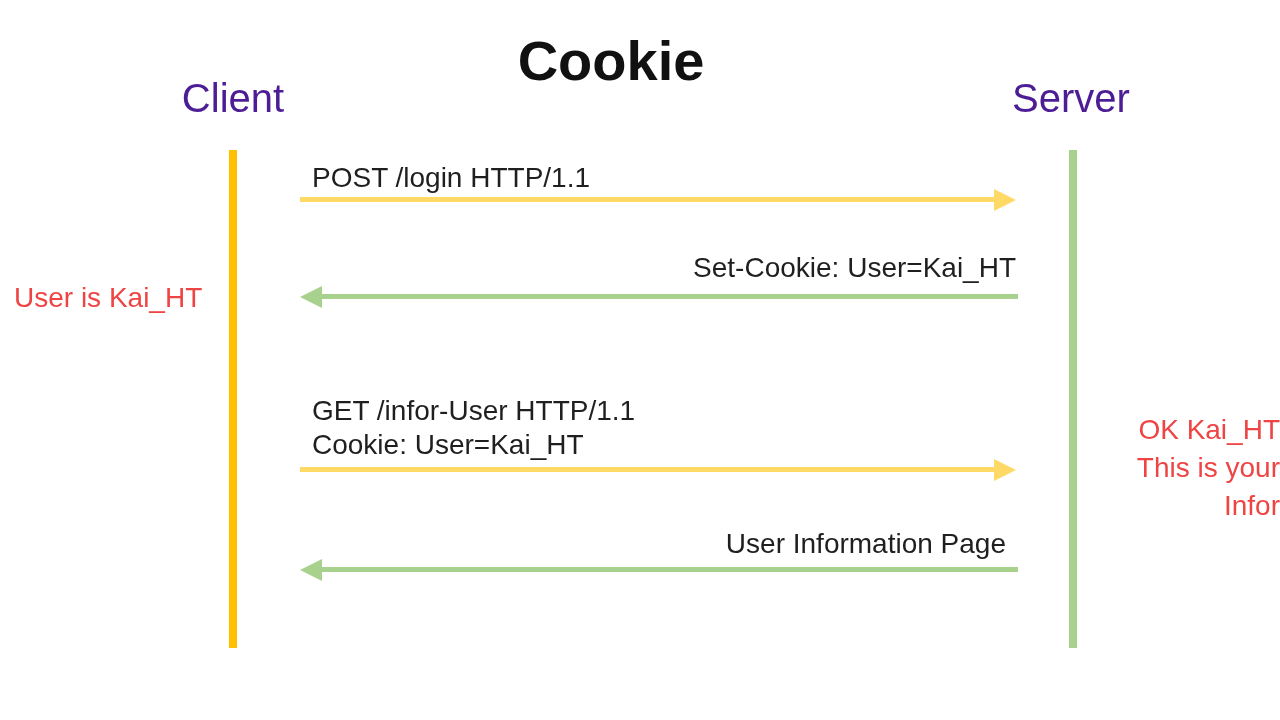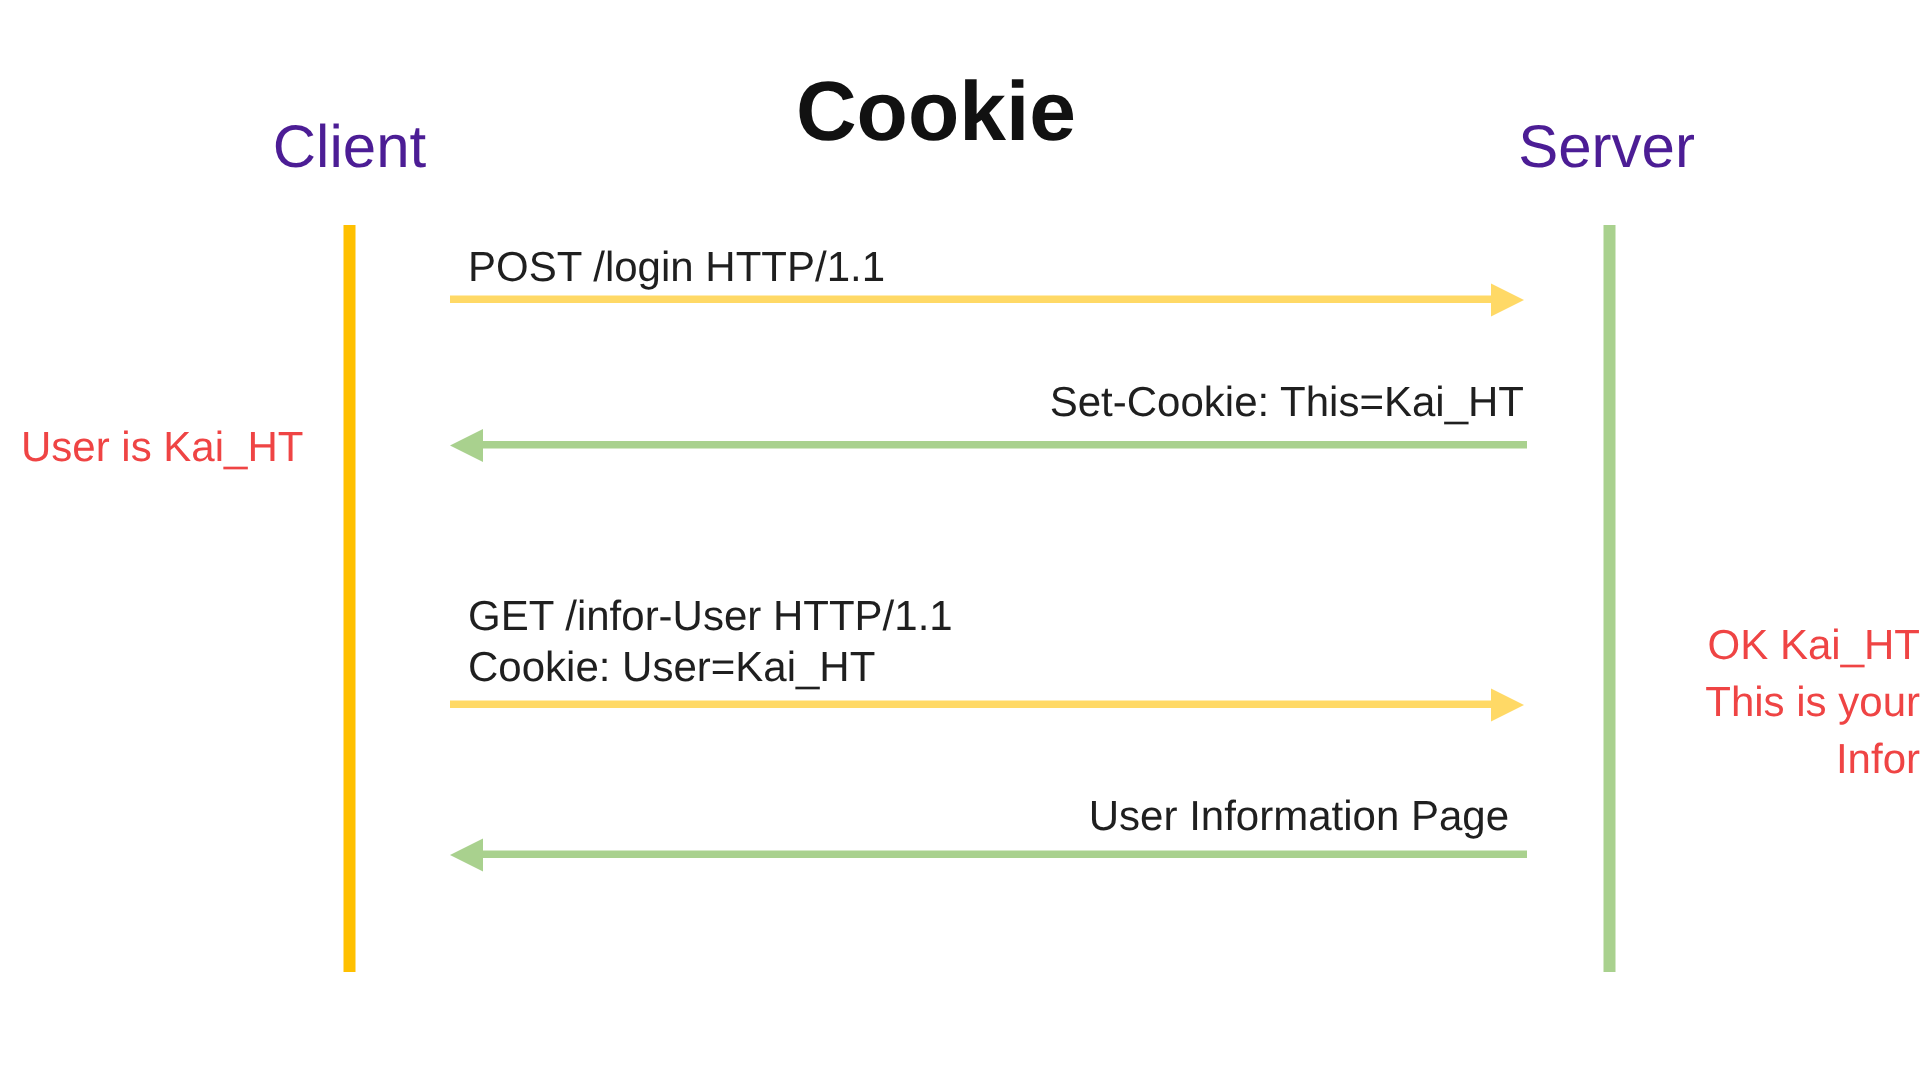--- a/index.html
+++ b/index.html
@@ -14,21 +14,21 @@
     background: #FFFFFF;
     overflow: hidden;
     font-family: "Liberation Sans", sans-serif;
     color: #1F1F1F;
   }
   .title {
     position: absolute;
     left: 0;
     top: 28px;
     width: 1222px;
-    margin: 13px;
+    margin: 0;
     text-align: center;
     font-size: 56px;
     font-weight: 600;
     color: #111111;
   }
   .actor-label {
     position: absolute;
     top: 76px;
     width: 200px;
     text-align: center;
@@ -88,21 +88,21 @@
   <div class="actor-label actor-client">Client</div>
   <div class="actor-label actor-server">Server</div>
 
   <div class="lifeline lifeline-client"></div>
   <div class="lifeline lifeline-server"></div>
 
   <div class="msg-label" style="left:312px; top:161px;">POST /login HTTP/1.1</div>
   <div class="msg-line line-yellow" style="left:300px; top:197px; width:694px;"></div>
   <div class="arrowhead head-right-yellow" style="left:994px; top:189px;"></div>
 
-  <div class="msg-label align-right" style="left:300px; top:251px; width:716px;">Set-Cookie: This=Kai_HT</div>
+  <div class="msg-label align-right" style="left:300px; top:251px; width:716px;">Set-Cookie: User=Kai_HT</div>
   <div class="arrowhead head-left-green" style="left:300px; top:286px;"></div>
   <div class="msg-line line-green" style="left:322px; top:294px; width:696px;"></div>
 
   <div class="note" style="left:14px; top:279px;">User is Kai_HT</div>
 
   <div class="msg-label" style="left:312px; top:394px;">
     <div>GET /infor-User HTTP/1.1</div>
     <div>Cookie: User=Kai_HT</div>
   </div>
   <div class="msg-line line-yellow" style="left:300px; top:467px; width:694px;"></div>

